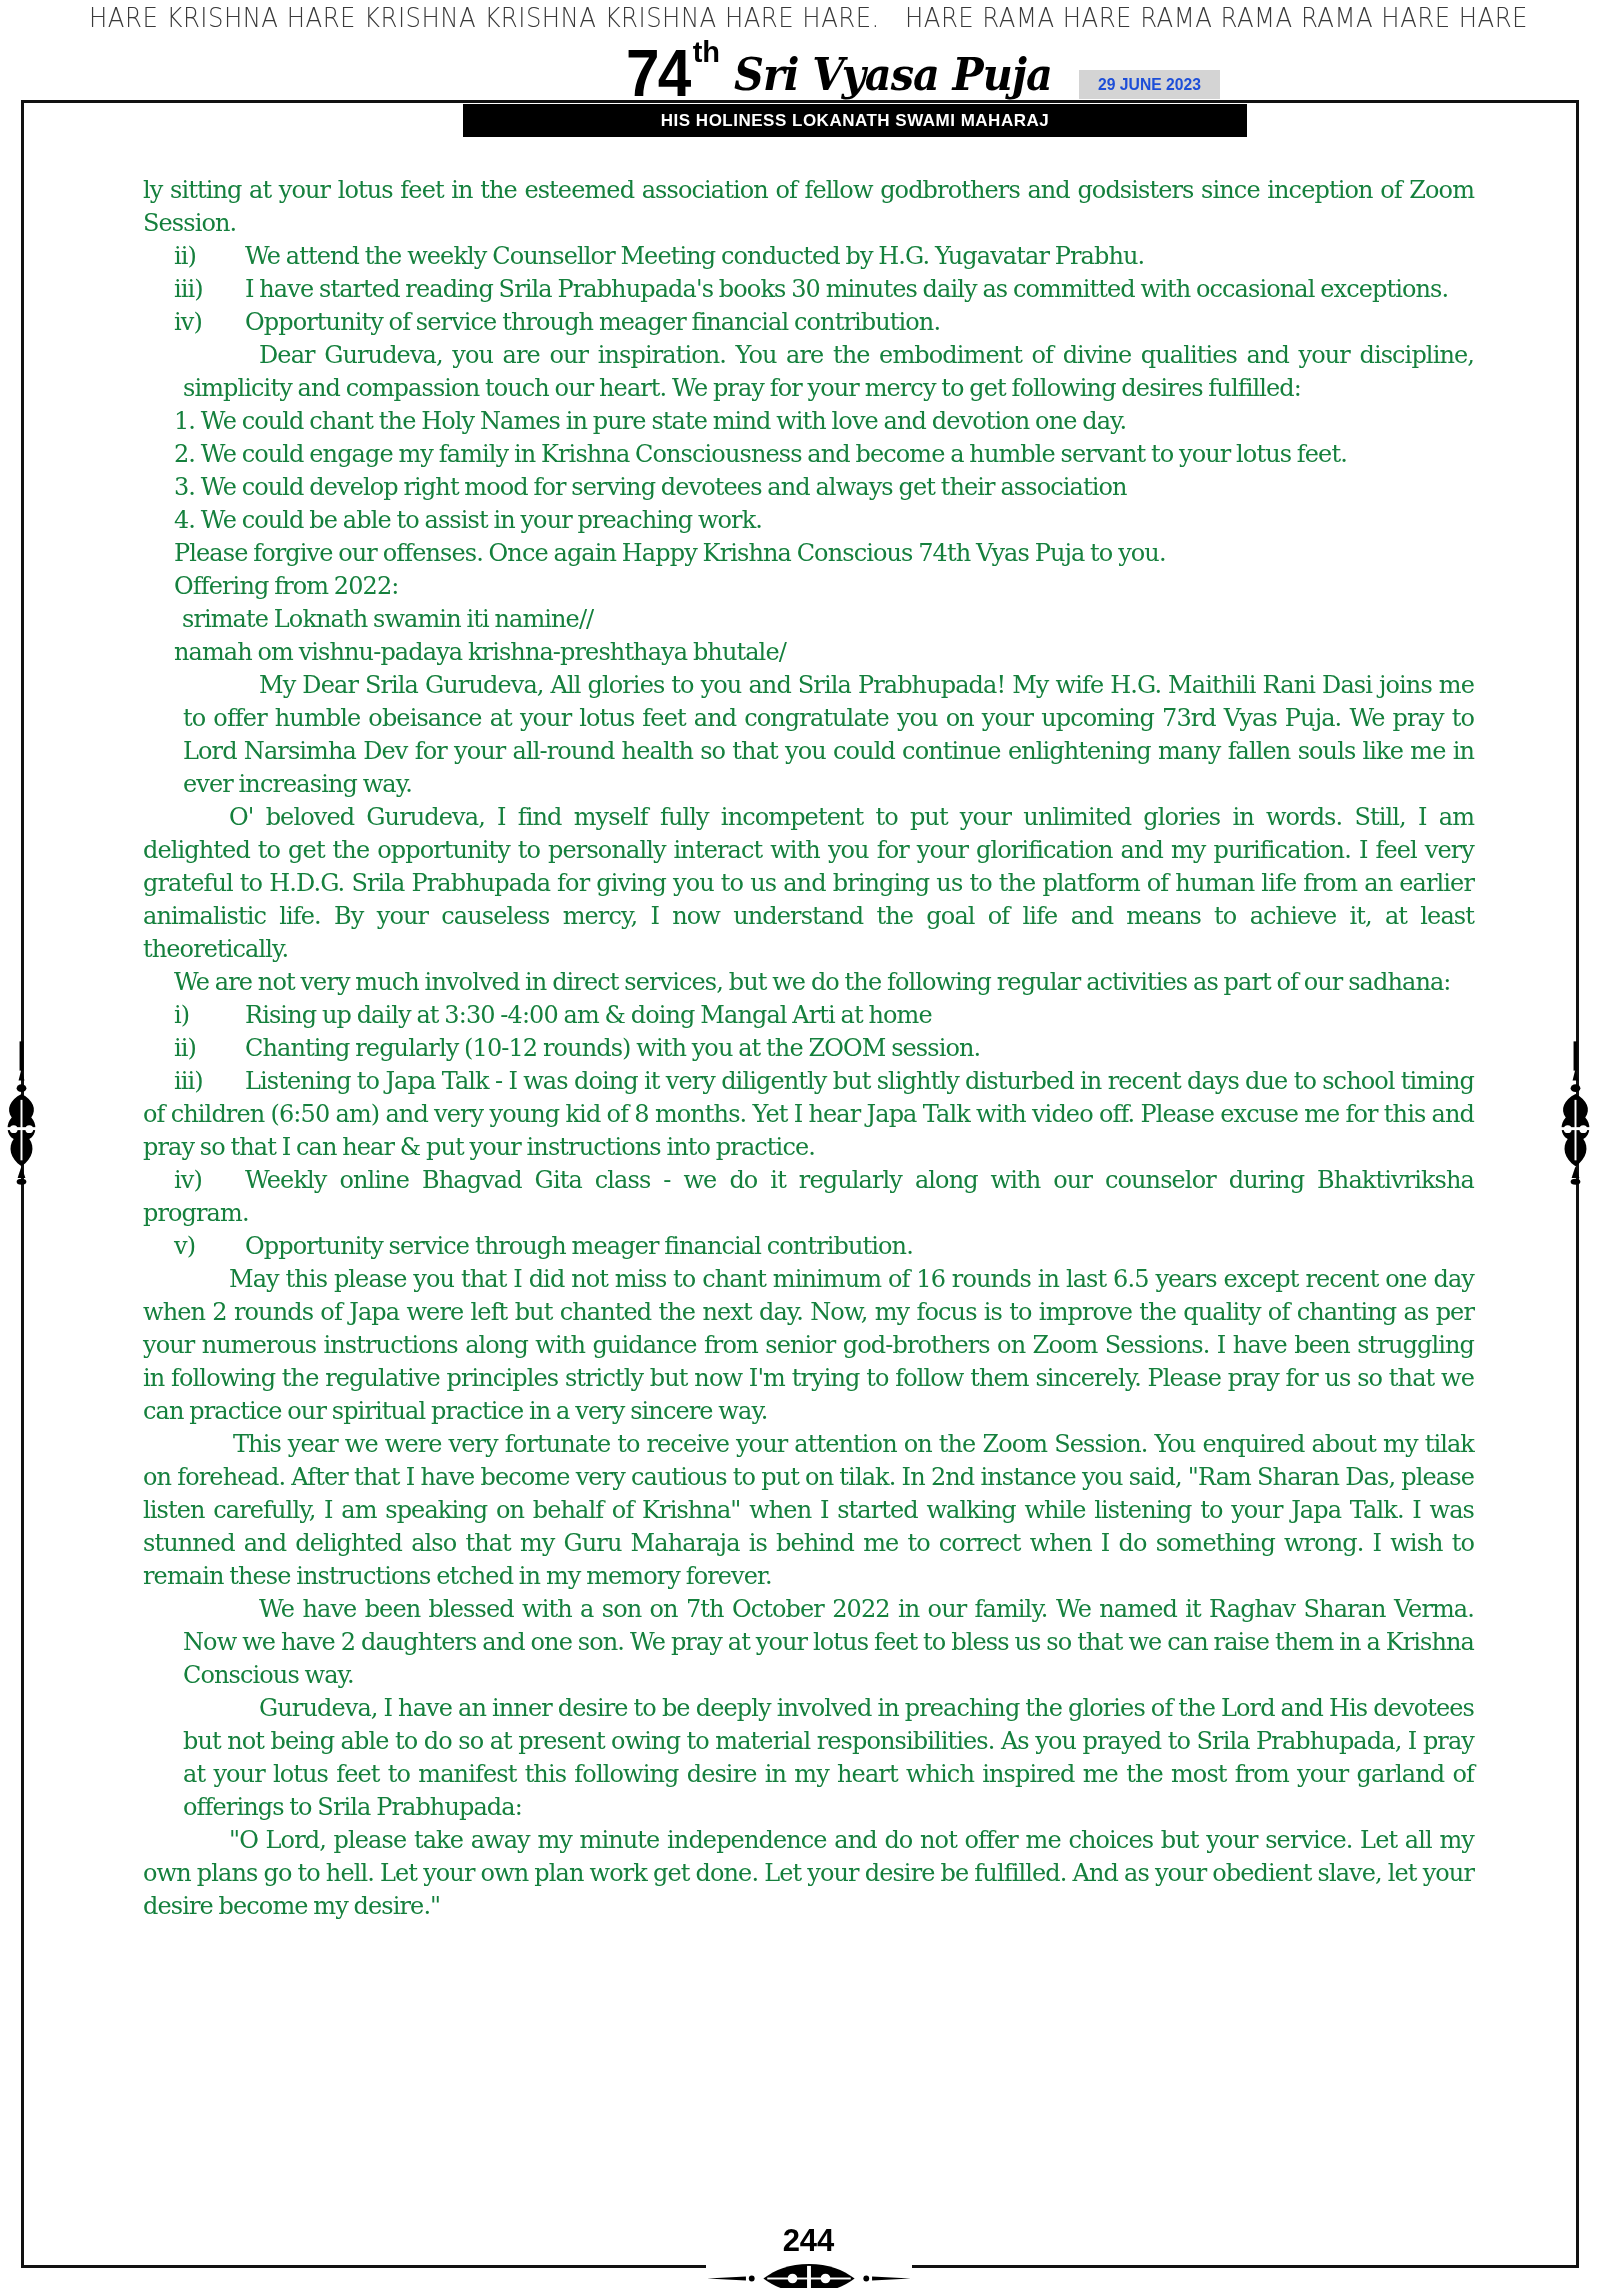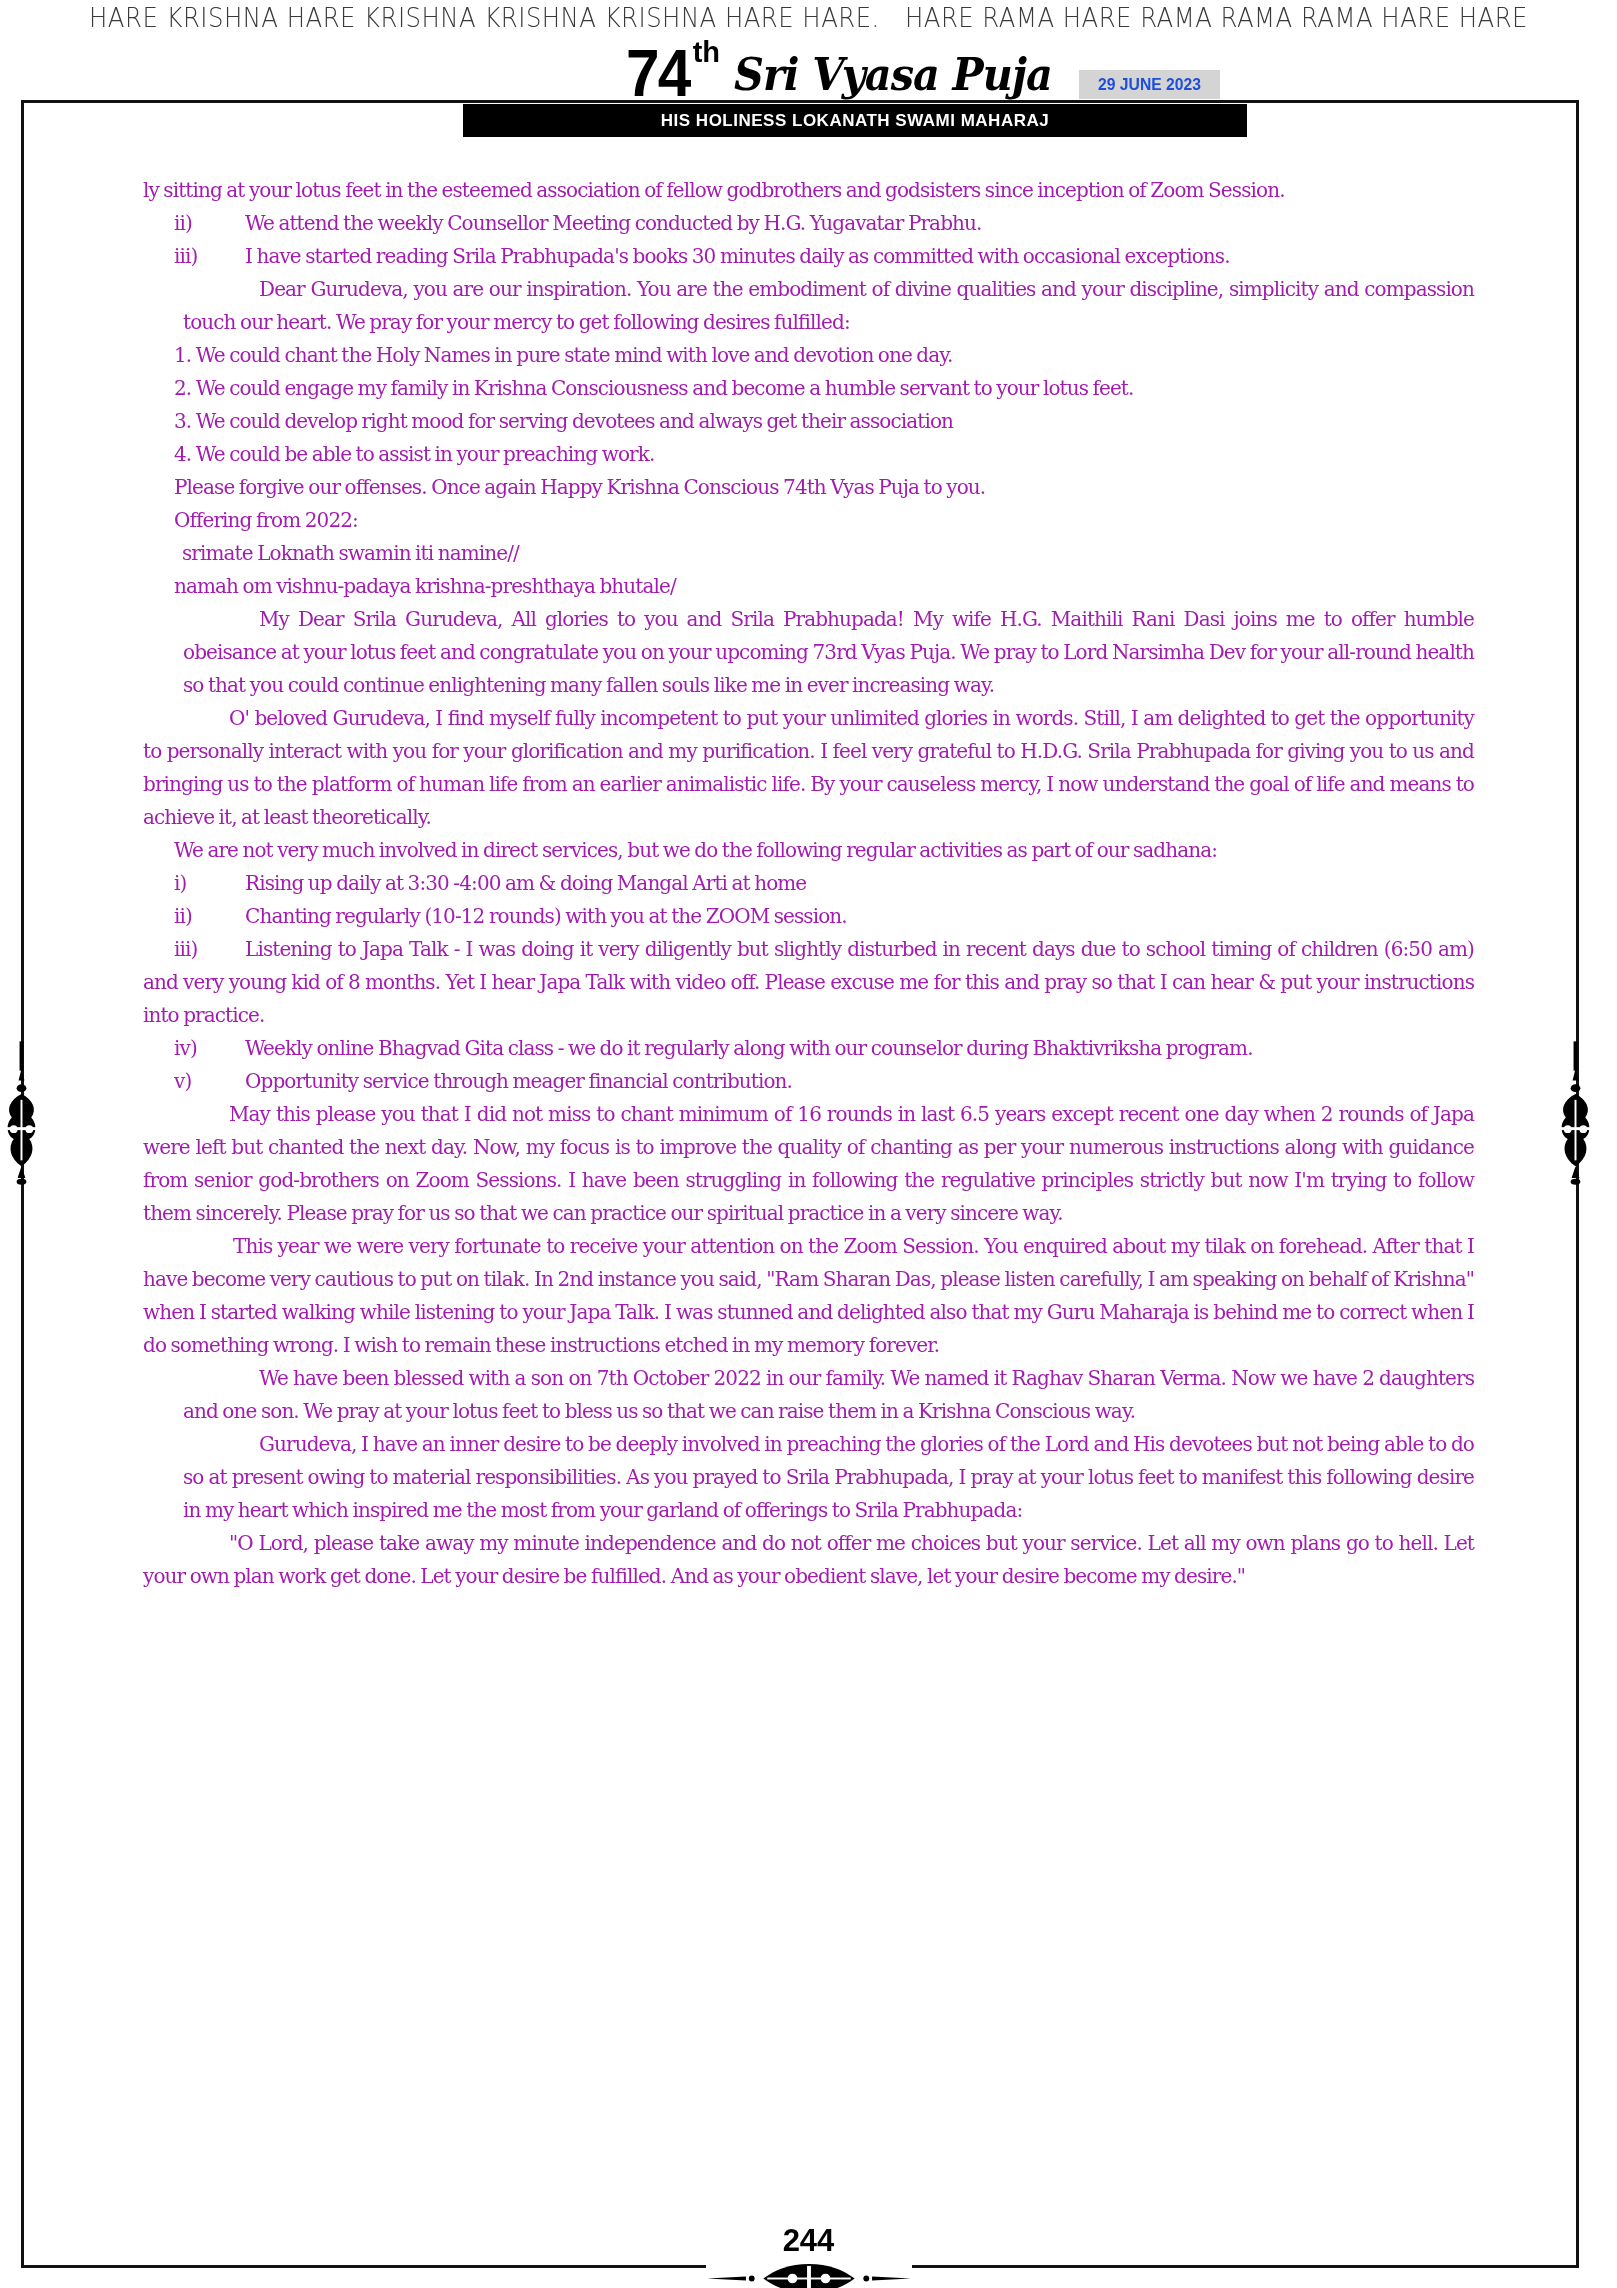--- a/index.html
+++ b/index.html
@@ -7,21 +7,21 @@
   .mantra { position:absolute; top:0; left:0; width:1617px; height:35px; display:flex; justify-content:center; gap:27.4px; align-items:center;
     font-family:"DejaVu Sans", sans-serif; font-size:26.5px; letter-spacing:0.5px; color:#3a3a3a; font-weight:200; transform:scaleX(0.92); transform-origin:center; white-space:nowrap; }
   .title-row { position:absolute; top:37px; left:9px; width:1617px; height:65px;padding-left:20px; }
   .title-main { position:absolute; left:617px; top:0; height:65px; display:flex; align-items:flex-end; }
   .t-num { font-family:"Liberation Sans", sans-serif; font-weight:bold; font-size:67px; line-height:59px; color:#000; letter-spacing:-2px; transform:scaleX(0.9); transform-origin:left bottom; }
   .t-sup { font-family:"Liberation Sans", sans-serif; font-weight:bold; font-size:29px; position:relative; top:-33px; margin-left:-3.9px; color:#000; }
   .t-name { font-family:"DejaVu Serif", serif; font-weight:bold; font-size:45px; line-height:55px; color:#000; margin-left:13.7px; letter-spacing:-1px; transform:scaleX(0.92); transform-origin:left bottom; font-style:italic; }
   .t-date { position:absolute; left:1070px; top:33px; width:141px; height:29px; background:#d4d4d4; color:#1d4ed8; font-family:"Liberation Sans", sans-serif; font-weight:bold; font-size:15.7px; line-height:29px; text-align:center; }
   .frame { position:absolute; left:20.6px; top:100px; width:1552px; height:2162px; border:3.9px solid #111; box-sizing:content-box; }
   .hh-bar { position:absolute; left:463px; top:104px; width:784px; height:33px; background:#000; color:#fff; font-family:"Liberation Sans", sans-serif; font-weight:bold; font-size:17px; line-height:33px; text-align:center; letter-spacing:0.5px; }
-  .content { position:absolute; left:143px; top:174px; width:1331px; font-family:"DejaVu Serif", serif; font-size:20px; line-height:33px; color:#a21caf; text-align:justify; letter-spacing:-0.9px; word-spacing:-1px; }
+  .content { position:absolute; left:143px; top:174px; width:1331px; font-family:"DejaVu Serif", serif; font-size:24px; line-height:33px; color:#15803d; text-align:justify; letter-spacing:-0.9px; word-spacing:-1px; }
   .content p { margin:0; }
   .content .ind1 { text-indent:31px; }
   .content .ind2 { text-indent:76px;margin-left:40px; }
   .content .ind3 { text-indent:86px; }
   .li { display:block; }
   .li .mk { display:inline-block; width:71px; padding-left:31px; box-sizing:content-box; }
   .page-num { position:absolute; left:0; width:1617px; top:2223px; text-align:center; font-family:"Liberation Sans", sans-serif; font-weight:bold; font-size:31px; color:#000; }
   .ornament-side { position:absolute; width:39px; height:147px; }
   .ornament-bottom { position:absolute; left:706px; top:2262px; width:206px; height:33px; background:#fff; }
 </style>
@@ -74,20 +74,21 @@
     <ellipse cx="20" cy="144" rx="5" ry="3"></ellipse>
   </g>
 </svg>
 
 <div class="content">
   <p>ly sitting at your lotus feet in the esteemed association of fellow godbrothers and godsisters since inception of Zoom Session.</p>
 
   <div>
     <p class="li"><span class="mk">ii)</span><span>We attend the weekly Counsellor Meeting conducted by H.G. Yugavatar Prabhu.</span></p>
     <p class="li"><span class="mk">iii)</span><span>I have started reading Srila Prabhupada's books 30 minutes daily as committed with occasional exceptions.</span></p>
+    <p class="li"><span class="mk">iv)</span><span>Opportunity of service through meager financial contribution.</span></p>
   </div>
 
   <p class="ind2">Dear Gurudeva, you are our inspiration. You are the embodiment of divine qualities and your discipline, simplicity and compassion touch our heart. We pray for your mercy to get following desires fulfilled:</p>
 
   <div>
     <p class="ind1">1. We could chant the Holy Names in pure state mind with love and devotion one day.</p>
     <p class="ind1">2. We could engage my family in Krishna Consciousness and become a humble servant to your lotus feet.</p>
     <p class="ind1">3. We could develop right mood for serving devotees and always get their association</p>
     <p class="ind1">4. We could be able to assist in your preaching work.</p>
   </div>

